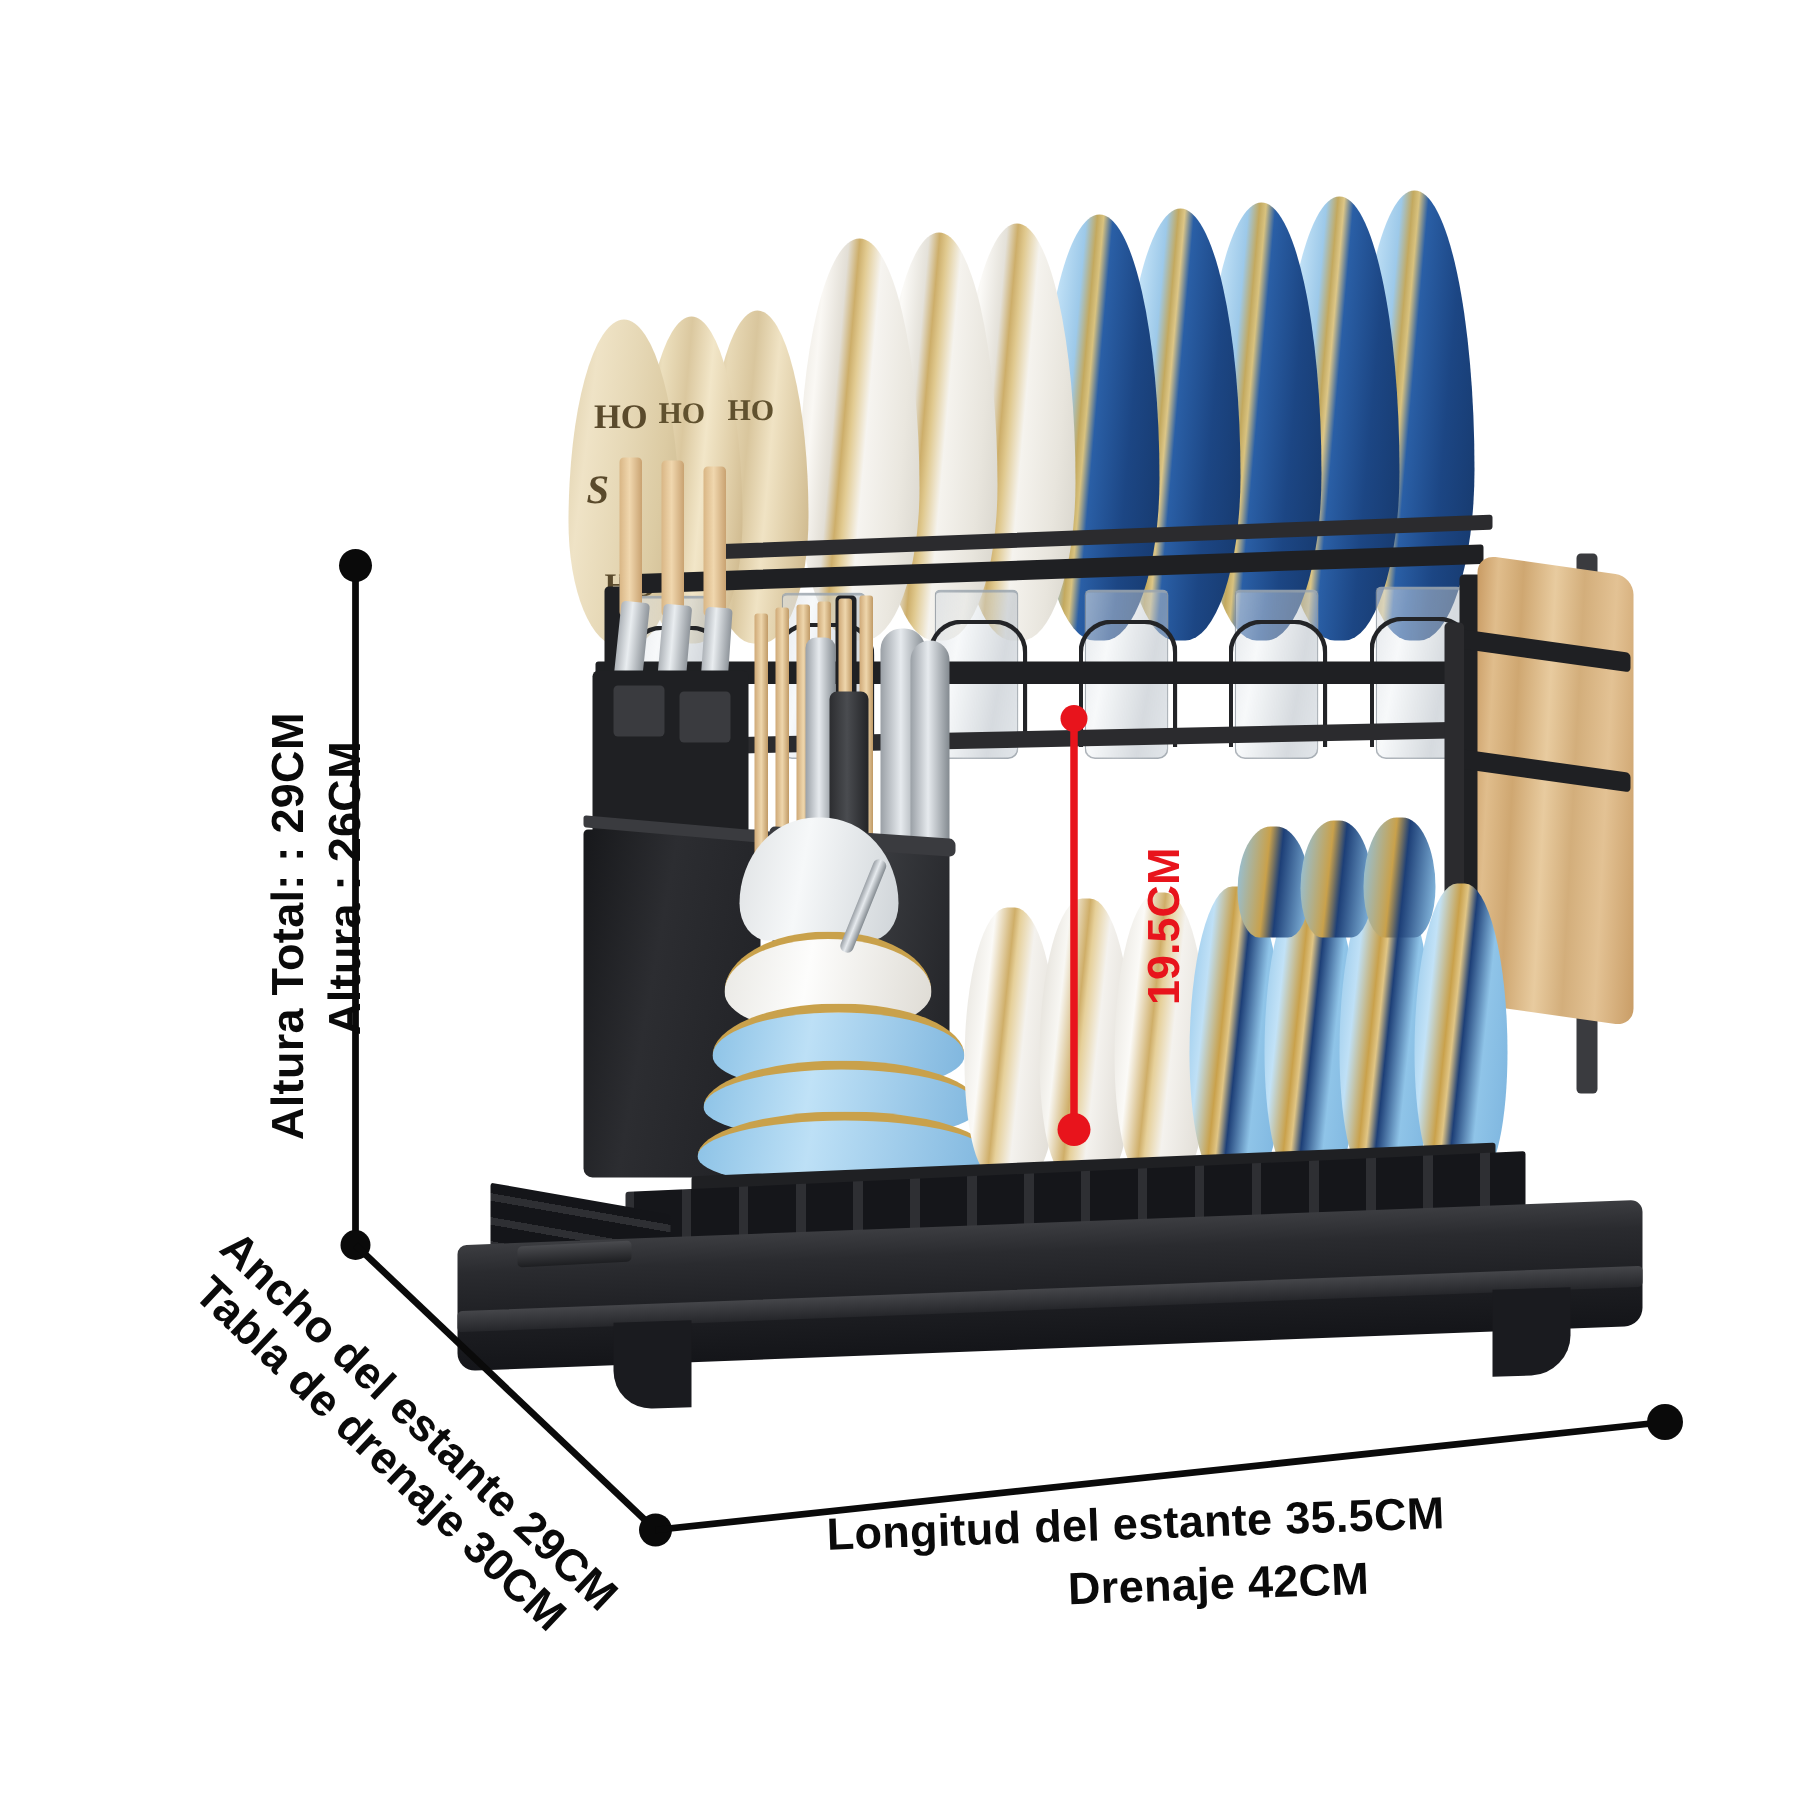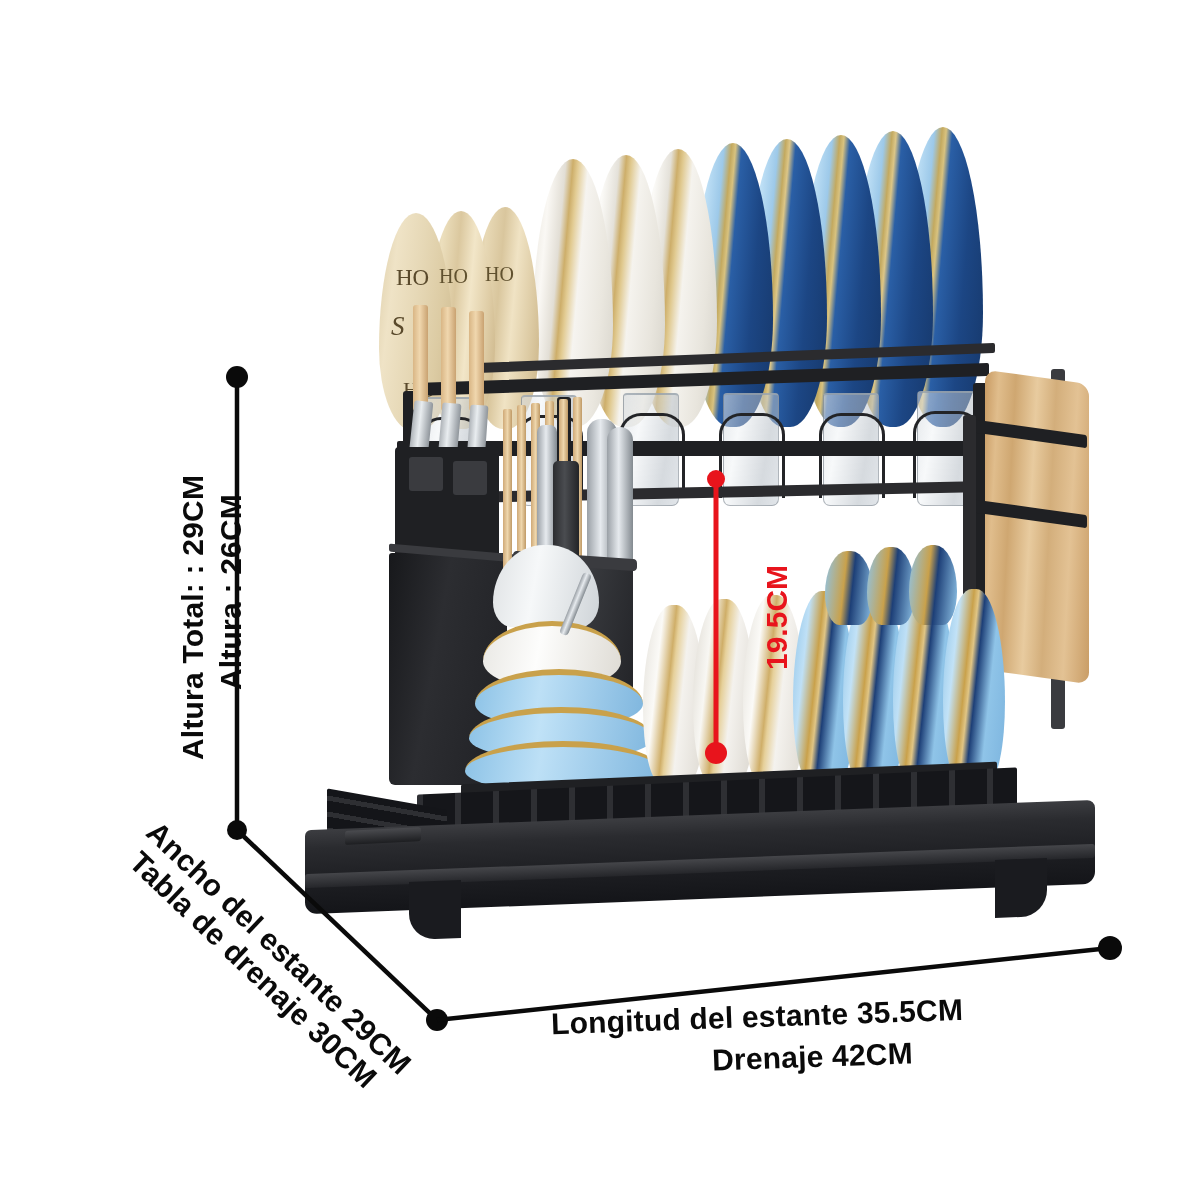--- a/index.html
+++ b/index.html
@@ -10,21 +10,21 @@
   .dimlabel{position:absolute;font-family:"Liberation Sans",sans-serif;font-weight:700;color:#0a0a0a;white-space:nowrap;letter-spacing:.2px;}
 
   .vlabel{transform-origin:0 0;font-size:30px;}
   .dlabel{transform-origin:0 0;font-size:30px;}
   .hlabel{font-size:30px;}
 
   .redlabel{position:absolute;color:#e8141c;font-weight:700;font-size:30px;white-space:nowrap;
             transform-origin:0 0;}
 
   
-  #rack{position:absolute;left:295px;top:115px;width:800px;height:830px;}
+  #rack{position:absolute;left:295px;top:115px;width:800px;height:830px;font-weight:bold;}
 
   .blk{position:absolute;background:#2b2b2e;}
   .blk2{position:absolute;background:#1f2023;}
   .blk3{position:absolute;background:#3a3b3f;}
 
   
   .plate{position:absolute;bottom:0;border-radius:50% 50% 46% 46% / 62% 62% 38% 38%;
          box-shadow:0 0 0 0 rgba(0,0,0,0);}
 
   .bowl{position:absolute;border-radius:50% 50% 45% 45%/60% 60% 40% 40%;}

